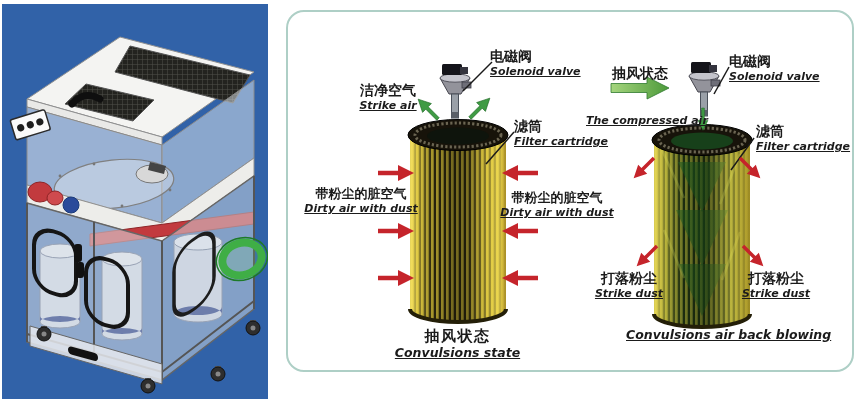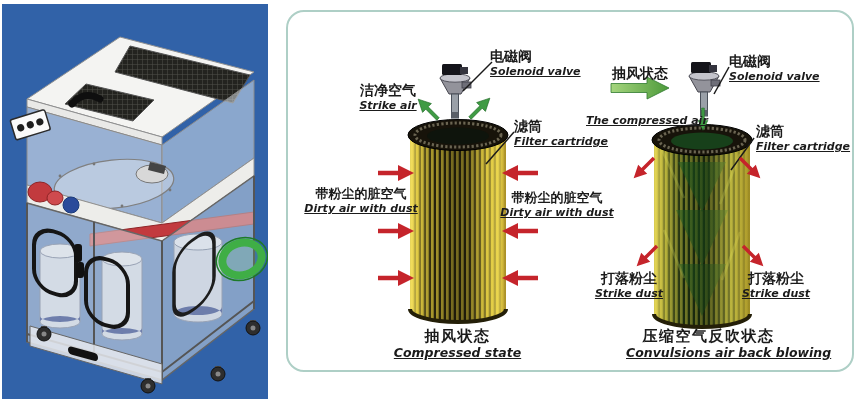--- a/index.html
+++ b/index.html
@@ -269,21 +269,21 @@
     <div class="lbl center dirty" style="left:14px;top:174px;width:118px;">
       <div class="zh">带粉尘的脏空气</div>
       <div class="en">Dirty air with dust</div>
     </div>
     <div class="lbl center dirty" style="left:210px;top:178px;width:118px;">
       <div class="zh">带粉尘的脏空气</div>
       <div class="en">Dirty air with dust</div>
     </div>
     <div class="lbl center cap" style="left:102px;top:315px;width:135px;">
       <div class="zh">抽风状态</div>
-      <div class="en">Compressed state</div>
+      <div class="en">Convulsions state</div>
     </div>
 
     <div class="lbl center comp" style="left:298px;top:53px;width:108px;">
       <div class="zh">抽风状态</div>
       <div class="en">The compressed air</div>
     </div>
     <div class="lbl" style="left:441px;top:41px;">
       <div class="zh">电磁阀</div>
       <div class="en">Solenoid valve</div>
     </div>
@@ -293,18 +293,17 @@
     </div>
     <div class="lbl center" style="left:306px;top:258px;width:70px;">
       <div class="zh">打落粉尘</div>
       <div class="en">Strike dust</div>
     </div>
     <div class="lbl center" style="left:453px;top:258px;width:70px;">
       <div class="zh">打落粉尘</div>
       <div class="en">Strike dust</div>
     </div>
     <div class="lbl center cap" style="left:338px;top:315px;width:165px;">
-      <div class="zh">压缩空气反吹状态</div>
       <div class="en">Convulsions air back blowing</div>
     </div>
 
   </div>
 </div>
 
 </body></html>

